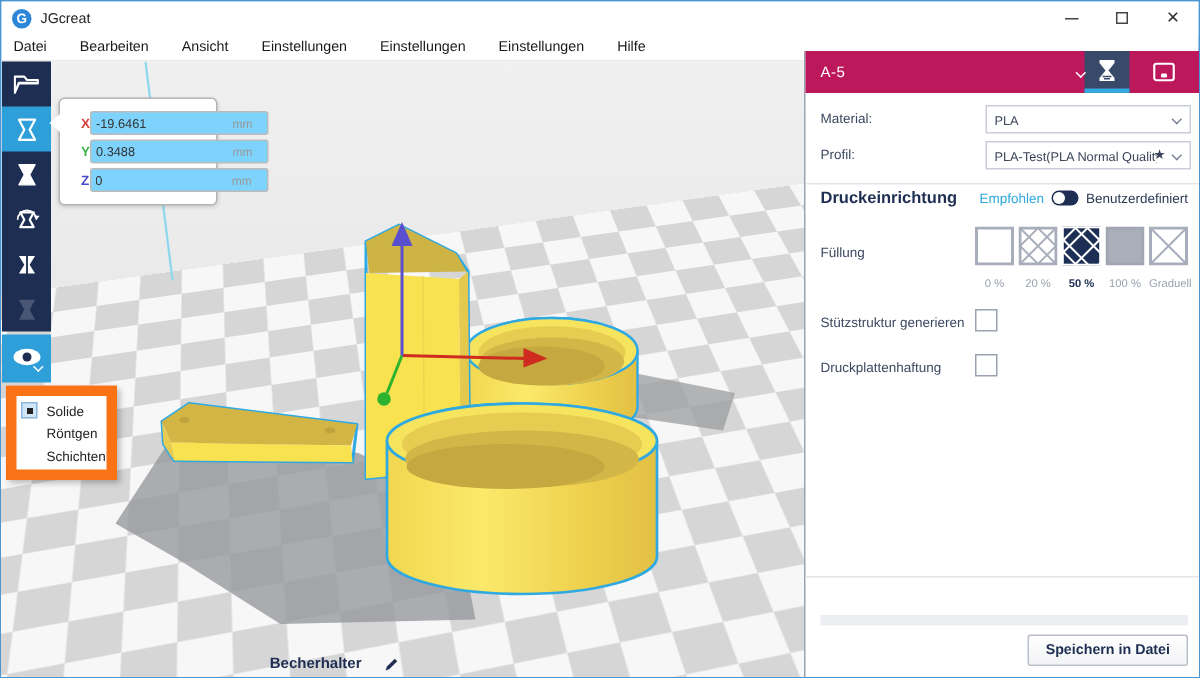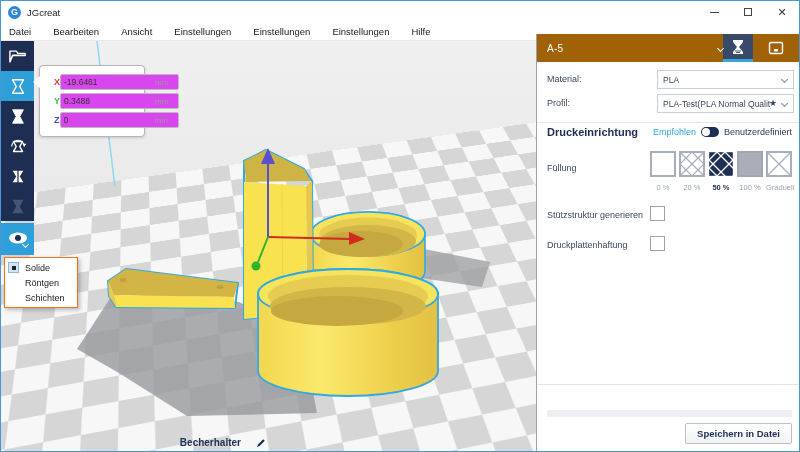--- a/index.html
+++ b/index.html
@@ -32,36 +32,36 @@
   
   .toolbar { position:absolute; left:0; top:40px; width:33px; height:180px; background:#1d2e52; z-index:6; }
   .tool { width:33px; height:30px; display:flex; align-items:center; justify-content:center; }
   .tool.active { background:#2f9fd9; }
   .tool.disabled svg { opacity:.4; }
   .eye-btn { position:absolute; left:0; top:222px; width:33px; height:32px; background:#2f9fd9; z-index:6; display:flex; align-items:center; justify-content:center; flex-direction:column; }
   .chev { width:5px; height:5px; border-right:1.5px solid currentColor; border-bottom:1.5px solid currentColor; transform:rotate(45deg); display:inline-block; }
   .eye-chev { color:#fff; margin-top:-2px; align-self:flex-end; margin-right:6px; }
 
   
-  .view-menu { position:absolute; left:3px; top:256px; width:74px; background:#ffffff; border:1px solid #f97316; box-shadow:2px 2px 4px rgba(0,0,0,.25); z-index:8; padding:2px 0; }
+  .view-menu { position:absolute; left:3px; top:256px; width:74px; background:#ffffff; border:7px solid #f97316; box-shadow:2px 2px 4px rgba(0,0,0,.25); z-index:8; padding:2px 0; }
   .vm-item { height:15px; display:flex; align-items:center; font-size:9px; color:#222; padding-left:20px; position:relative; }
   .vm-marker { position:absolute; left:3px; top:2px; width:11px; height:11px; background:#cfe6f8; border:1px solid #8db8dc; display:flex; align-items:center; justify-content:center; }
   .vm-dot { width:4px; height:4px; background:#222; }
 
   
   .coord { position:absolute; left:38px; top:64px; width:106px; background:#fff; border:1px solid #b5b5b5; border-radius:4px; padding:5px 6px 5px 14px; z-index:7; box-shadow:0 1px 3px rgba(0,0,0,.15); }
   .coord:before { content:""; position:absolute; left:-7px; top:10px; width:0; height:0; border-top:6px solid transparent; border-bottom:6px solid transparent; border-right:7px solid #fff; }
   .coord-row { display:flex; align-items:center; margin:3px 0; }
   .axis-label { width:10px; font-size:9px; font-weight:bold; }
-  .coord-input { flex:1; height:16px; border:1px solid #bbbbbb; border-radius:2px; font-size:8.5px; color:#333; padding:0 3px; font-family:"Liberation Sans",sans-serif; background:#d946ef; }
+  .coord-input { flex:1; height:16px; border:1px solid #bbbbbb; border-radius:2px; font-size:8.5px; color:#333; padding:0 3px; font-family:"Liberation Sans",sans-serif; background:#7dd3fc; }
   .coord-row .unit { margin-left:-24px; font-size:8px; color:#999; pointer-events:none; }
 
   
   .panel { position:absolute; left:535px; top:33px; width:264px; height:418px; background:#ffffff; border-left:1px solid #9aa3b2; z-index:6; }
-  .panel-header { position:absolute; left:0; top:0; width:100%; height:28px; background:#a16207; display:flex; align-items:center; }
+  .panel-header { position:absolute; left:0; top:0; width:100%; height:28px; background:#be185d; display:flex; align-items:center; }
   .printer-name { color:#fff; font-size:10px; letter-spacing:.3px; padding-left:10px; flex:0 0 auto; }
   .hdr-chev { color:#fff; margin-left:155px; }
   .hdr-tab { width:30px; height:28px; display:flex; align-items:center; justify-content:center; }
   .hdr-tab.active { background:#39496a; border-bottom:3px solid #35a8e0; }
   .hdr-tab + .hdr-tab { margin-left:8px; }
   .row-label { font-size:9px; color:#3c4961; }
   .select { position:absolute; left:120px; width:137px; height:19px; border:1px solid #c9ced8; background:#fff; font-size:8.5px; color:#3a4458; display:flex; align-items:center; padding:0 5px; }
   .select .chev { color:#7a8496; position:absolute; right:6px; top:6px; }
   .sec-divider { position:absolute; left:0; width:100%; height:1px; background:#e3e5e8; }
   .section-title { font-size:11px; font-weight:bold; color:#1d2e52; }

